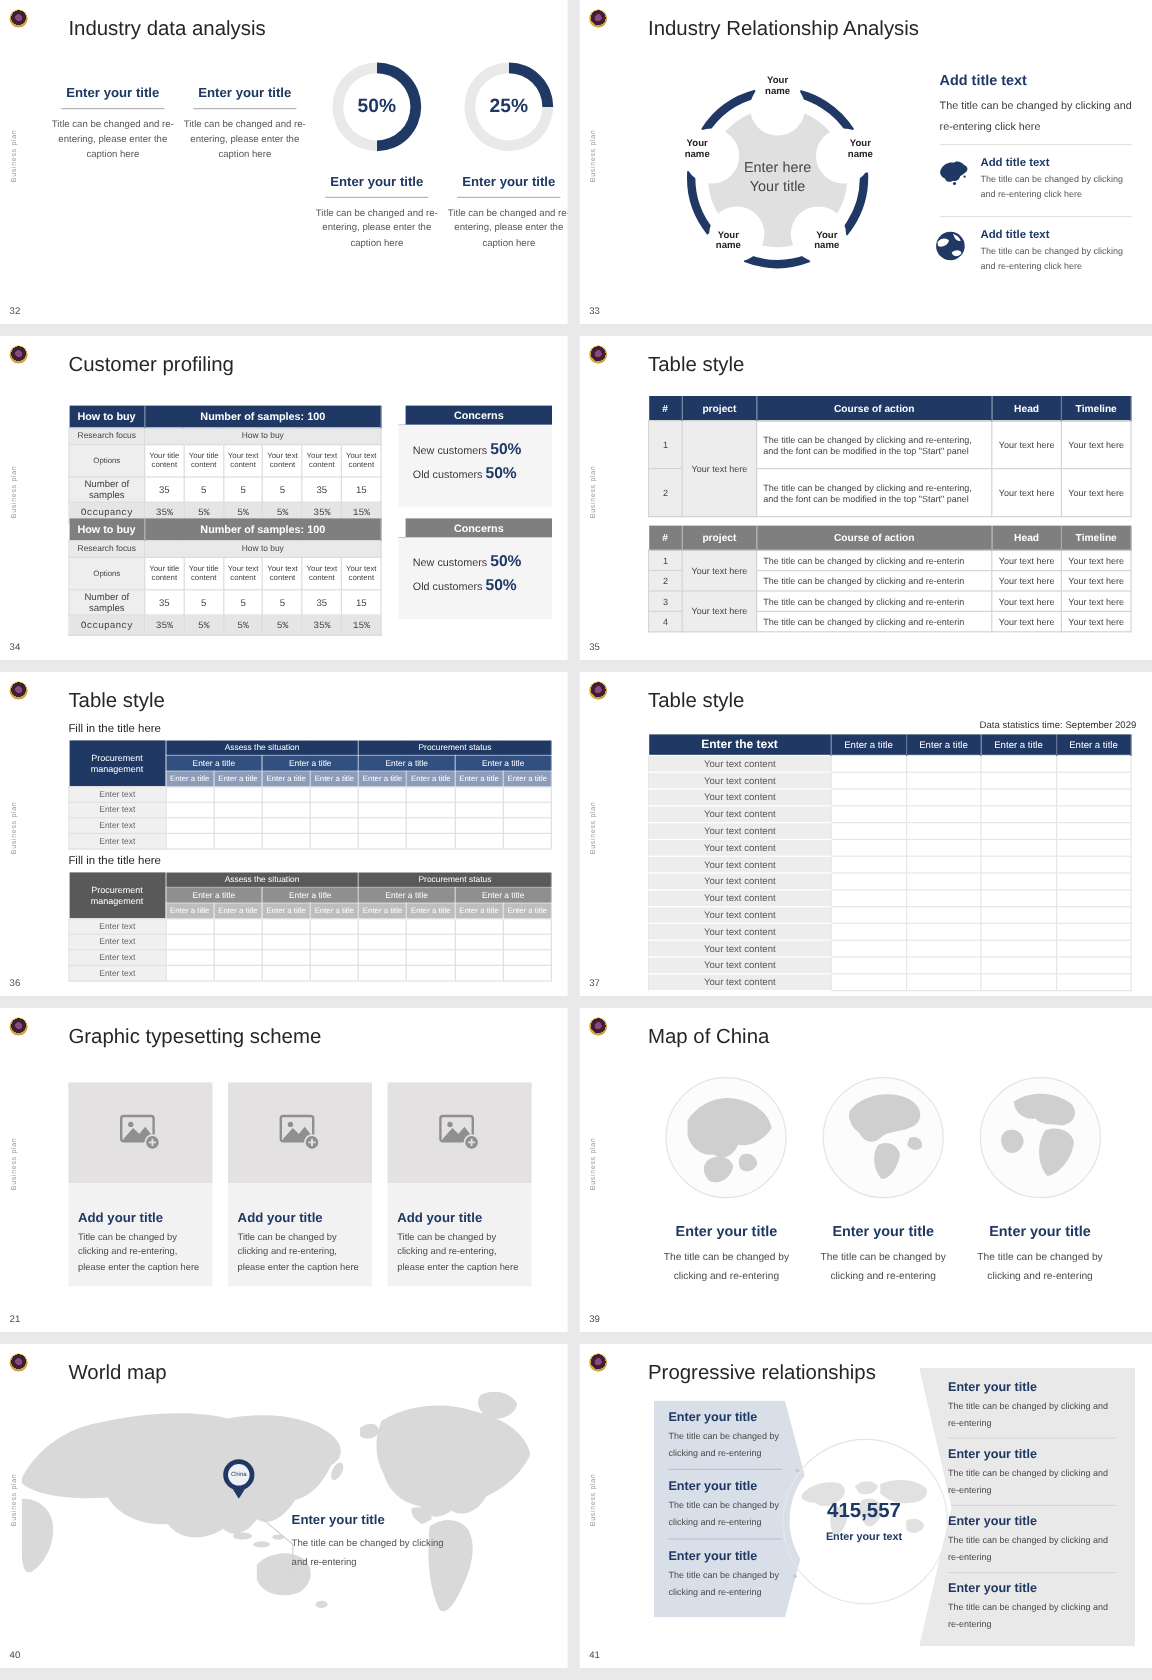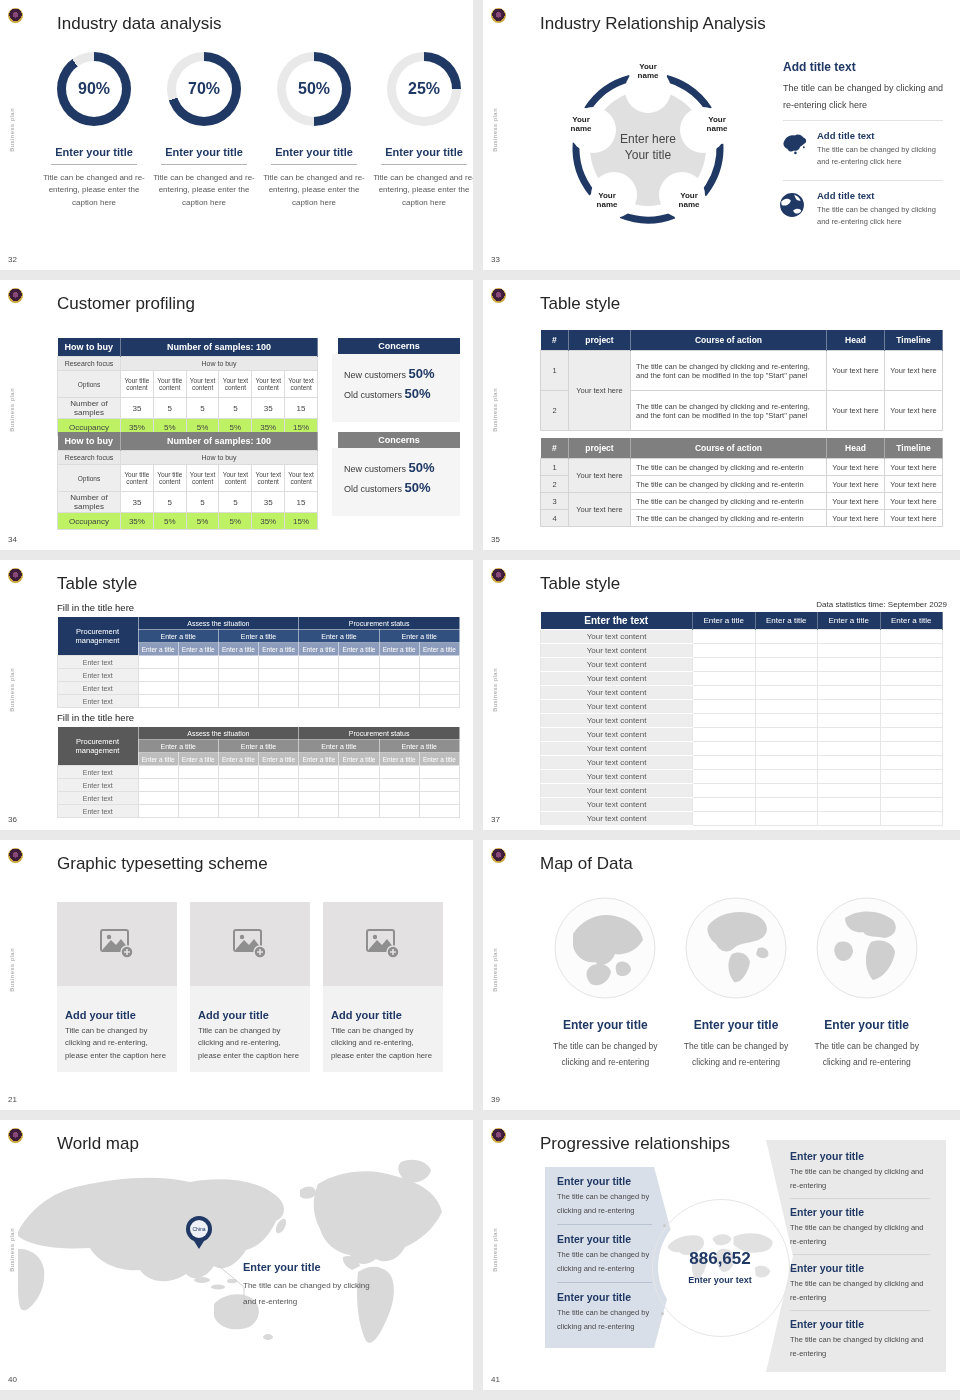--- a/index.html
+++ b/index.html
@@ -40,21 +40,21 @@
   table{border-collapse:collapse;table-layout:fixed;}
   .t34{position:absolute;left:57px;width:261px;font-size:7px;color:#444;text-align:center;}
   .t34 td{border:1px solid #dcdcdc;padding:1px;}
   .t34 .hd td{border:none;color:#fff;font-weight:bold;font-size:9px;height:16px;}
   .t34.blue .hd td{background:#1f3864;border-right:1px solid rgba(255,255,255,.35);}
   .t34.gray .hd td{background:#7f7f7f;border-right:1px solid rgba(255,255,255,.35);}
   .t34 .lab{background:#eeeeee;}
   .t34 .research td{background:#e9e9e9;height:11px;}
   .t34 .opts td{height:24px;font-size:6.5px;}
   .t34 .vals td{height:14px;font-size:8px;}
-  .t34 .occ td{height:14px;font-size:8px;background:#bef264;}
+  .t34 .occ td{height:14px;font-size:8px;background:#e5e5e5;font-family:Liberation Mono, monospace;}
   .concern{position:absolute;left:332px;width:128px;height:84px;}
   .c-head{position:absolute;left:6px;right:0;top:0;height:16px;color:#fff;font-size:9px;font-weight:bold;
           display:flex;align-items:center;justify-content:center;}
   .c-fold{position:absolute;left:0;top:16px;width:0;height:0;border-right:6px solid;border-bottom:6px solid transparent;}
   .c-body{position:absolute;left:0;right:0;top:16px;bottom:0;background:#f5f5f5;padding:12px 0 0 12px;box-sizing:border-box;}
   .concern.blue .c-head{background:#1f3864;} .concern.blue .c-fold{border-right-color:#142944;}
   .concern.gray .c-head{background:#7f7f7f;} .concern.gray .c-fold{border-right-color:#565656;}
   .c-line{font-size:9px;color:#3a3a3a;margin-bottom:5px;}
   .c-val{font-size:13px;font-weight:bold;color:#1f3864;}
   
@@ -133,35 +133,25 @@
 <div class="sheet">
 <div class="grid">
 
   <div class="slide">
     <div class="logo"></div>
     <div class="side-label">Business plan</div>
     <div class="num">32</div>
     <div class="stitle">Industry data analysis</div>
     <div class="donut-row">
       <div class="dcol">
-        <div class="donut" style="background: conic-gradient(rgb(31, 56, 100) 0deg, rgb(31, 56, 100) 90%, rgb(233, 233, 233) 90%, rgb(233, 233, 233) 100%);">
-          <div class="dhole">
-                <span class="dpct">90%</span>
-              </div>
-        </div>
         <div class="dtitle">Enter your title</div>
         <div class="dline"></div>
         <div class="dcap">Title can be changed and re-entering, please enter the caption here</div>
       </div>
       <div class="dcol">
-        <div class="donut" style="background: conic-gradient(rgb(31, 56, 100) 0deg, rgb(31, 56, 100) 70%, rgb(233, 233, 233) 70%, rgb(233, 233, 233) 100%);">
-          <div class="dhole">
-                <span class="dpct">70%</span>
-              </div>
-        </div>
         <div class="dtitle">Enter your title</div>
         <div class="dline"></div>
         <div class="dcap">Title can be changed and re-entering, please enter the caption here</div>
       </div>
       <div class="dcol">
         <div class="donut" style="background: conic-gradient(rgb(31, 56, 100) 0deg, rgb(31, 56, 100) 50%, rgb(233, 233, 233) 50%, rgb(233, 233, 233) 100%);">
           <div class="dhole">
                 <span class="dpct">50%</span>
               </div>
         </div>
@@ -785,21 +775,21 @@
           <div class="ccap">Title can be changed by clicking and re-entering, please enter the caption here</div>
         </div>
       </div>
     </div>
   </div>
 
   <div class="slide">
     <div class="logo"></div>
     <div class="side-label">Business plan</div>
     <div class="num">39</div>
-    <div class="stitle">Map of Data</div>
+    <div class="stitle">Map of China</div>
     <div class="globes">
       <div class="gitem">
         <svg width="104" height="104" viewBox="0 0 104 104">
           <circle cx="52" cy="52" r="50" fill="#fcfcfc" stroke="#e4e4e4"></circle>
           <path fill="#cfcfcf" d="M20,38 C28,24 46,16 62,20 C76,23 88,32 90,44 C84,54 72,60 62,58 C58,68 48,72 42,66 C32,68 22,60 20,50 Z"></path>
           <path fill="#cfcfcf" d="M38,70 C46,66 56,68 58,76 C56,86 46,92 38,88 C32,82 32,74 38,70 Z"></path>
           <path fill="#cfcfcf" d="M66,66 C72,64 78,68 78,74 C76,80 68,82 64,78 C62,73 62,68 66,66 Z"></path>
         </svg>
         <div class="gtitle">Enter your title</div>
         <div class="gcap">The title can be changed by clicking and re-entering</div>
@@ -907,19 +897,19 @@
       <svg class="c41map" width="116" height="58" viewBox="0 0 120 60">
         <g fill="#c9c9c9">
           <path d="M6,18 C12,8 30,4 40,8 C46,12 44,20 36,24 C30,28 22,28 18,24 C12,24 6,22 6,18 Z"></path>
           <path d="M34,28 C40,26 46,30 46,36 C44,46 38,54 34,52 C30,44 30,34 34,28 Z"></path>
           <path d="M52,10 C58,4 68,4 72,10 C70,16 62,18 56,16 Z"></path>
           <path d="M58,22 C66,18 74,22 76,30 C74,40 68,46 62,44 C56,38 54,28 58,22 Z"></path>
           <path d="M74,8 C88,2 106,4 114,12 C116,18 110,24 100,24 C90,26 80,22 74,16 Z"></path>
           <path d="M96,40 C102,36 110,38 112,44 C110,50 102,52 97,48 Z"></path>
         </g>
       </svg>
-      <div class="c41num">886,652</div>
+      <div class="c41num">415,557</div>
       <div class="c41lab">Enter your text</div>
     </div>
   </div>
 
 </div>
 </div>
 
 </body></html>

